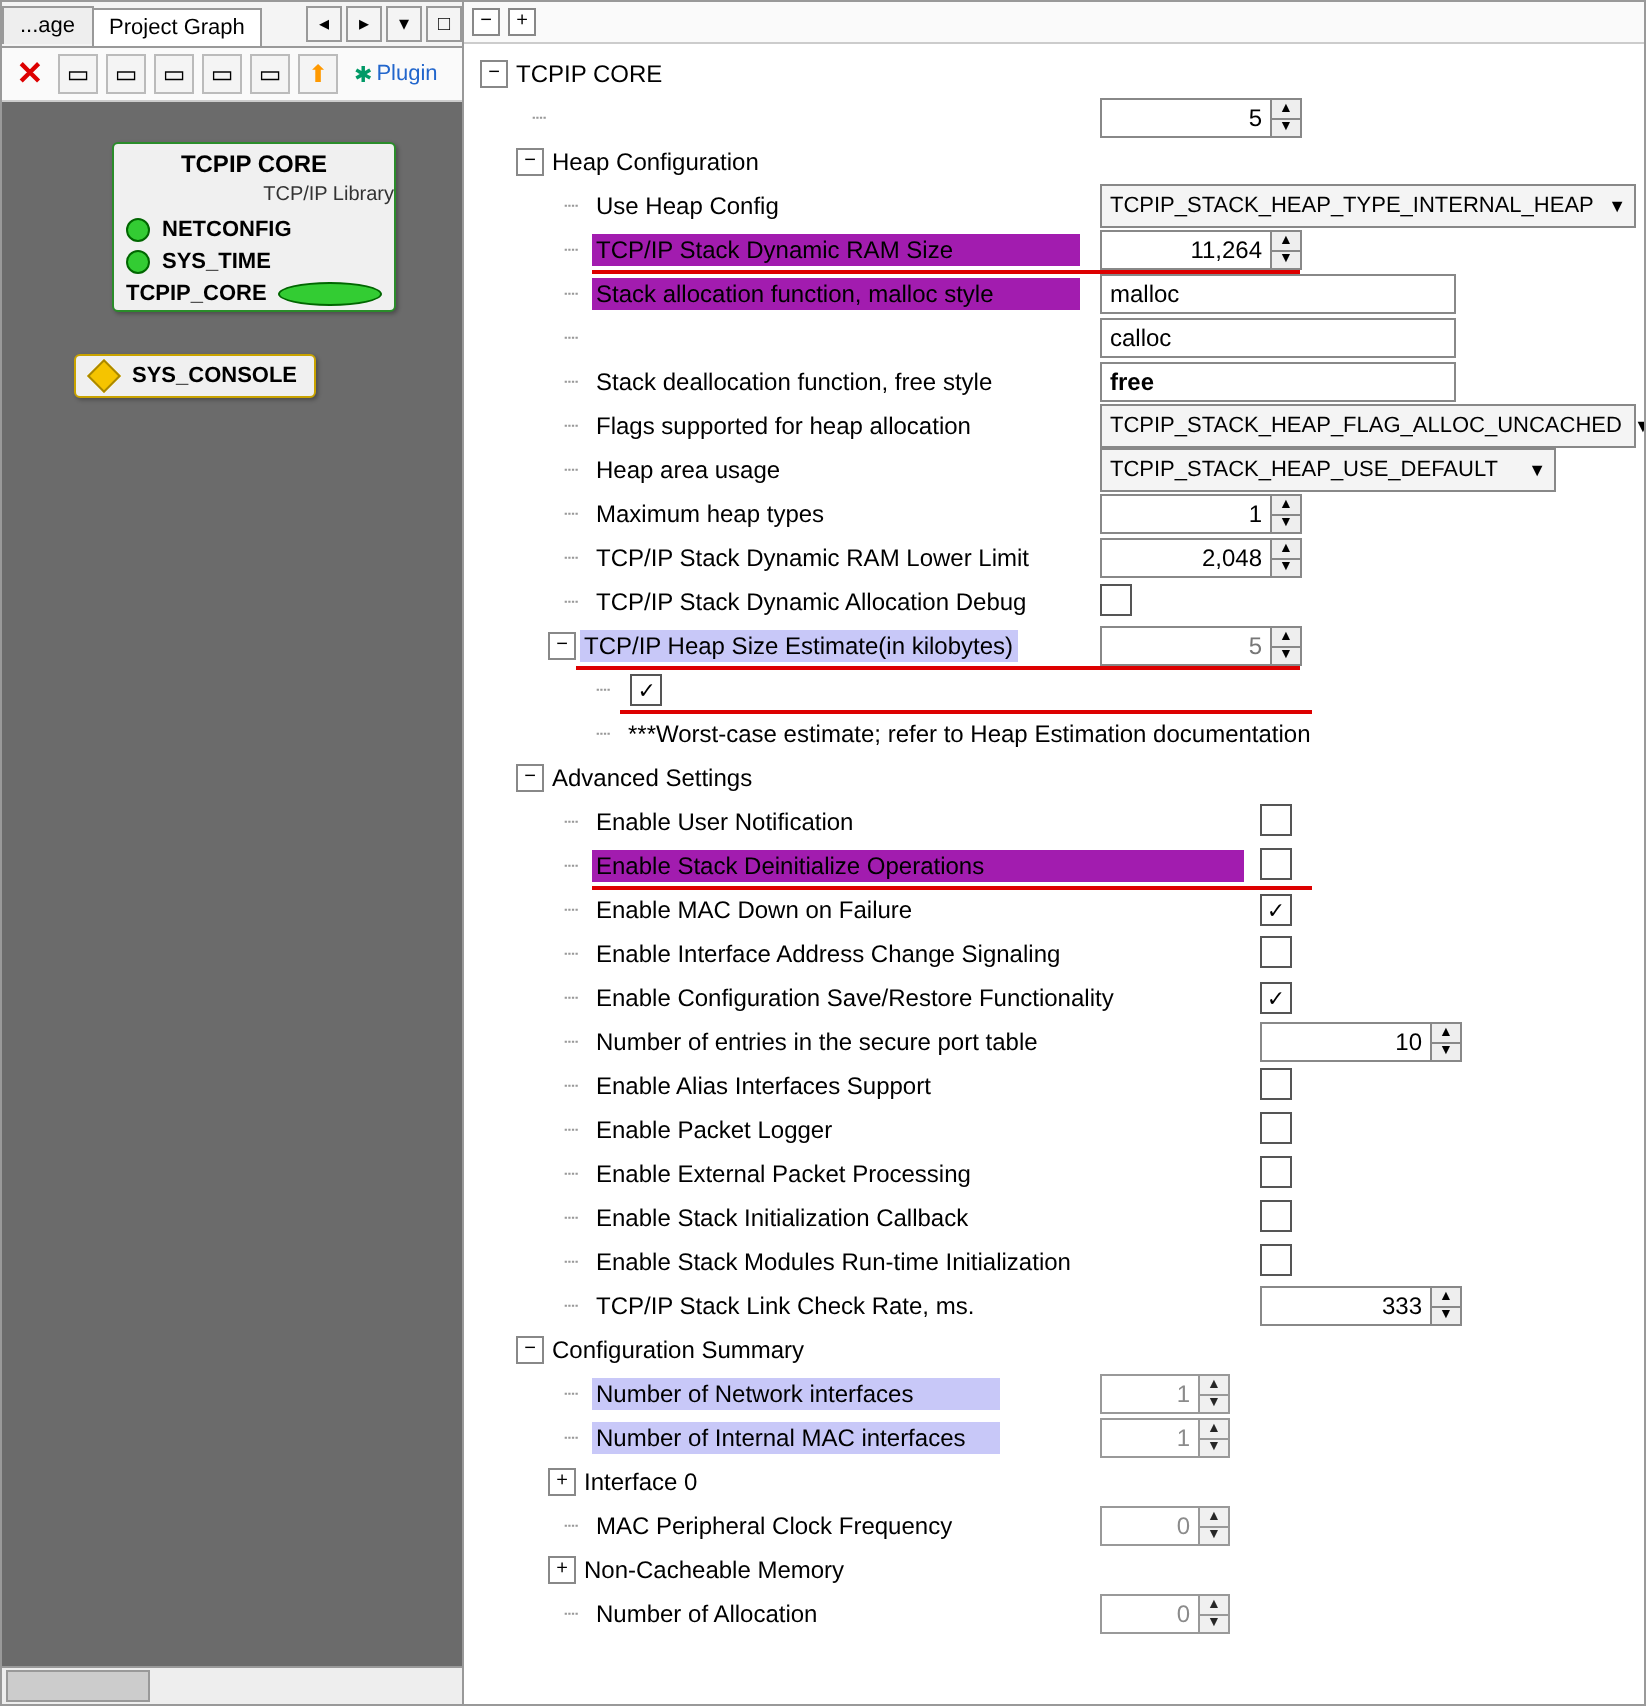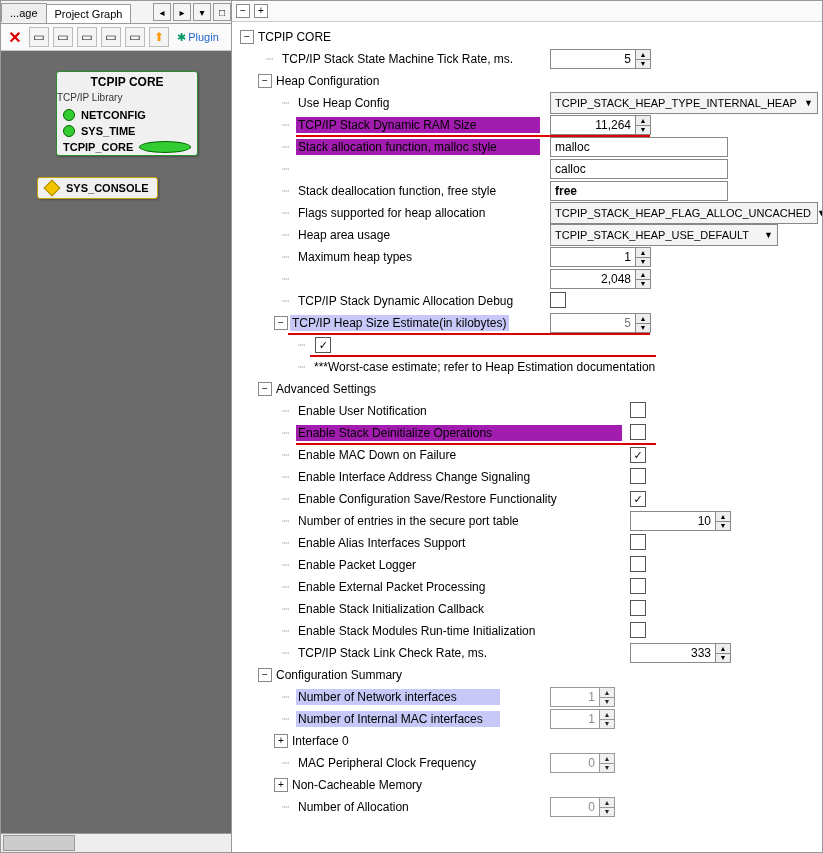--- a/index.html
+++ b/index.html
@@ -13,21 +13,21 @@
   .sqbtn{width:16px;height:16px;border:1px solid #999;display:flex;align-items:center;justify-content:center;font-size:10px;background:#f4f4f4;margin-left:2px}
   .toolbar{display:flex;align-items:center;height:26px;border-bottom:1px solid #ccc;padding:0 4px;gap:4px;background:#fafafa}
   .tbtn{width:18px;height:18px;border:1px solid #bbb;display:flex;align-items:center;justify-content:center;font-size:12px;background:#f4f4f4}
   .x-red{color:#d00;font-weight:bold;font-size:16px;border:none;background:none;width:20px}
   .arrow-up{color:#f90}
   .plugins{color:#2266cc;font-size:11px;display:flex;align-items:center;gap:2px;margin-left:4px}
   .plugins .gear{color:#096}
   .canvas{flex:1;background:#6b6b6b;position:relative;overflow:hidden}
   .node{position:absolute;background:#f0f0f0;border:1px solid #2a8c2a;border-radius:3px;box-shadow:1px 1px 2px rgba(0,0,0,.3)}
   .node .hdr{text-align:center;font-weight:bold;font-size:12px;padding:3px 6px}
-  .node .sub{text-align:left;font-size:10px;color:#333;padding-bottom:4px}
+  .node .sub{text-align:right;font-size:10px;color:#333;padding-bottom:4px}
   .node .row{display:flex;align-items:center;padding:2px 6px;font-size:11px;font-weight:bold}
   .pin{width:10px;height:10px;border-radius:50%;margin-right:6px}
   .pin.green{background:#3c3;border:1px solid #060}
   .pin.right{margin-right:0;margin-left:6px}
   .node .row .fill{flex:1}
   .node2{position:absolute;background:#f0f0f0;border:1px solid #c9a300;border-radius:3px;box-shadow:1px 1px 2px rgba(0,0,0,.3);padding:4px 8px;font-size:11px;font-weight:bold;display:flex;align-items:center}
   .diamond{width:10px;height:10px;background:#f5c400;transform:rotate(45deg);margin-right:8px;border:1px solid #aa8800}
   .hscroll{height:18px;border-top:1px solid #999;background:#eee;display:flex;align-items:center}
   .thumb{height:14px;background:#ccc;border:1px solid #999;width:70px;margin-left:2px}
 
@@ -129,21 +129,20 @@
             <div class="c1">
               <span class="expander">−</span>
               <span class="lbl">TCPIP CORE</span>
             </div>
           </div>
 
         <div class="gr">
             <div class="c1">
               <span class="ind" style="width:26px"></span>
               <span class="leaf-dash">┈</span>
-              <span class="lbl">TCP/IP Stack State Machine Tick Rate, ms.</span>
             </div>
           <div class="c2"><span class="num">
                 <input value="5" style="">
                 <span class="spin">
                   <div>▲</div>
                   <div>▼</div>
                 </span>
               </span></div>
         </div>
 
@@ -245,20 +244,21 @@
                   <div>▲</div>
                   <div>▼</div>
                 </span>
               </span></div>
         </div>
 
         <div class="gr">
             <div class="c1">
               <span class="ind" style="width:42px"></span>
               <span class="leaf-dash">┈</span>
+              <span class="lbl">TCP/IP Stack Dynamic RAM Lower Limit</span>
             </div>
           <div class="c2"><span class="num">
                 <input value="2,048" style="">
                 <span class="spin">
                   <div>▲</div>
                   <div>▼</div>
                 </span>
               </span></div>
         </div>
 

